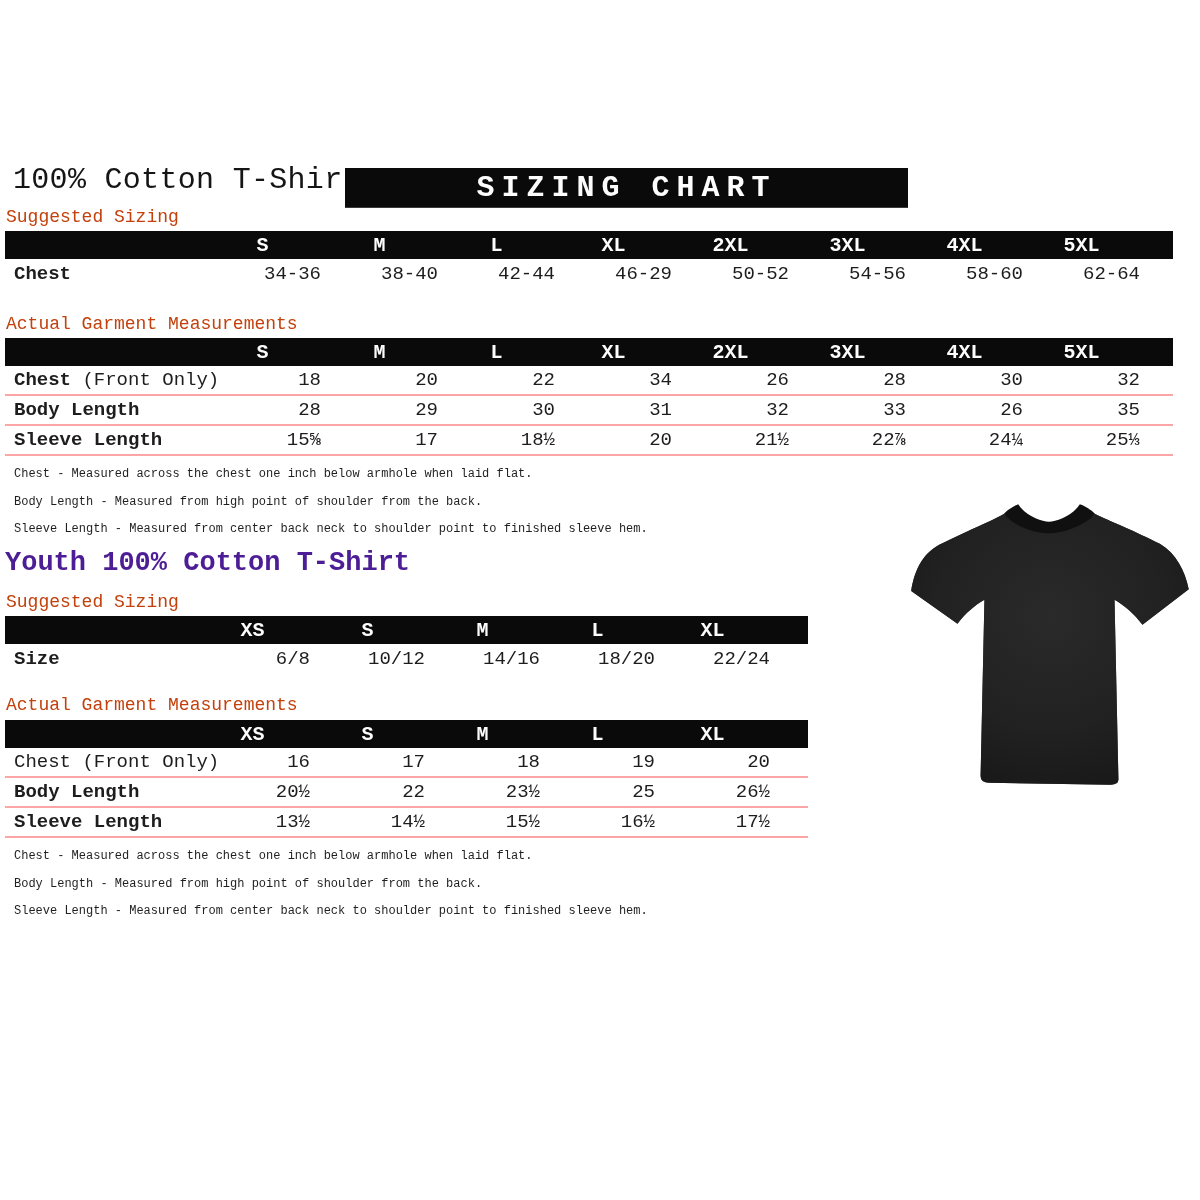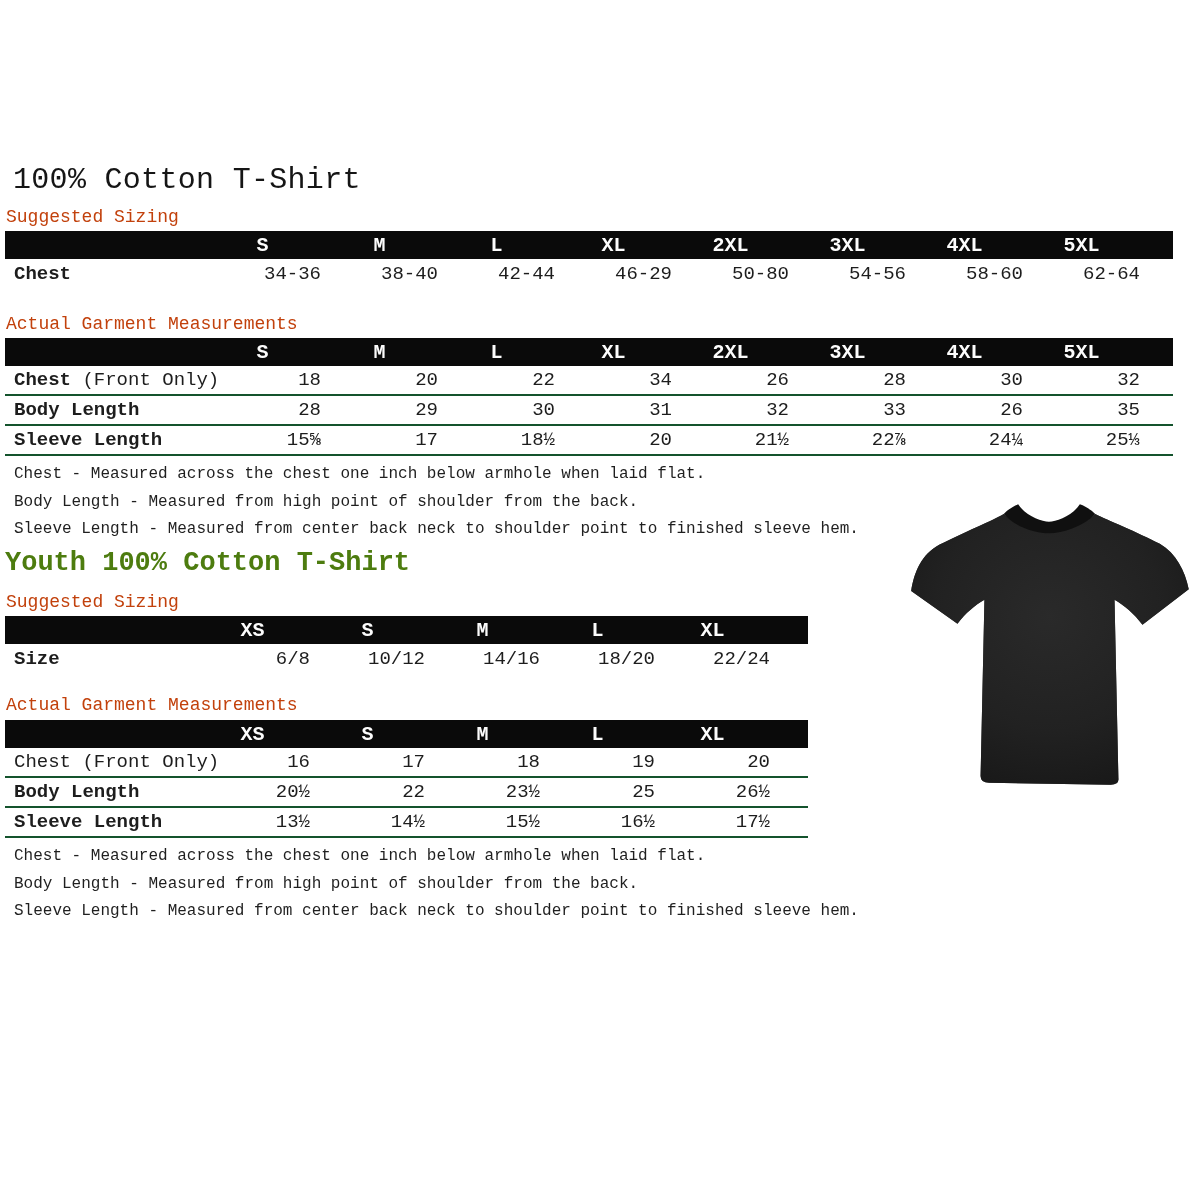--- a/index.html
+++ b/index.html
@@ -8,49 +8,52 @@
     font-family:Liberation Mono, monospace;color:#1d1d1d;overflow:hidden;
   }
   .abs{position:absolute;}
 
   
   #title{left:13px;top:163px;font-size:30px;font-weight:400;letter-spacing:.3px;color:#151515;}
   #banner{left:345px;top:168px;width:563px;height:39px;background:#0a0a0a;
           display:flex;align-items:center;justify-content:center;box-shadow:0 1px 0 #3a3a3a;}
   #banner span{color:#fdfdfd;font-weight:700;font-size:30px;letter-spacing:7px;}
   .section-label{font-size:18px;color:#c2410c;}
-  #youth-title{left:5px;top:548px;font-size:27px;font-weight:700;color:#4d7c0f;}
+  #youth-title{left:5px;top:548px;font-size:27px;font-weight:700;color:#4c1d95;}
 
   
   .sztbl{left:5px;}
   .t-bar,.t-row{display:grid;align-items:center;}
   .g8 .t-bar,.g8 .t-row{grid-template-columns:199px repeat(8,117px) 1fr;}
   .g5 .t-bar,.g5 .t-row{grid-template-columns:190px repeat(5,115px) 1fr;}
   .t-bar{background:#0a0a0a;height:28px;color:#fcfcfc;}
   .t-head{font-weight:700;font-size:20px;text-align:center;}
   .t-row{height:30px;}
-  .bordered .t-row{height:28px;border-bottom:2px solid #14532d;}
+  .bordered .t-row{height:28px;border-bottom:2px solid #fca5a5;}
   .t-label{padding-left:9px;font-size:19px;white-space:nowrap;}
   .t-label .b{font-weight:700;}
   .t-val{text-align:right;font-size:19px;}
 
   
-  .notes{font-size:16px;color:#1f1f1f;}
+  .notes{font-size:12px;color:#1f1f1f;}
   .notes div{height:27.6px;line-height:27.6px;white-space:nowrap;}
 
   
   #tshirt{left:900px;top:487px;width:298px;height:318px;}
 </style>
 </head>
 <body>
 
 <div id="canvas">
 
   <div id="title" class="abs">100% Cotton T-Shirt</div>
 
+  <div id="banner" class="abs">
+    <span>SIZING CHART</span>
+  </div>
 
   <div class="abs section-label" style="left:6px;top:207px">Suggested Sizing</div>
 
   <div class="abs sztbl g8" style="top:231px;width:1168px">
       <div class="t-bar">
         <div class="t-cell t-label"></div>
         <div class="t-cell t-head">S</div>
         <div class="t-cell t-head">M</div>
         <div class="t-cell t-head">L</div>
         <div class="t-cell t-head">XL</div>
@@ -59,21 +62,21 @@
         <div class="t-cell t-head">4XL</div>
         <div class="t-cell t-head">5XL</div>
         <div class="t-cell"></div>
       </div>
       <div class="t-row">
         <div class="t-cell t-label"><span class="b">Chest</span></div>
         <div class="t-cell t-val">34-36</div>
         <div class="t-cell t-val">38-40</div>
         <div class="t-cell t-val">42-44</div>
         <div class="t-cell t-val">46-29</div>
-        <div class="t-cell t-val">50-80</div>
+        <div class="t-cell t-val">50-52</div>
         <div class="t-cell t-val">54-56</div>
         <div class="t-cell t-val">58-60</div>
         <div class="t-cell t-val">62-64</div>
         <div class="t-cell"></div>
       </div>
     </div>
 
   <div class="abs section-label" style="left:6px;top:314px">Actual Garment Measurements</div>
 
   <div class="abs sztbl g8 bordered" style="top:338px;width:1168px">

